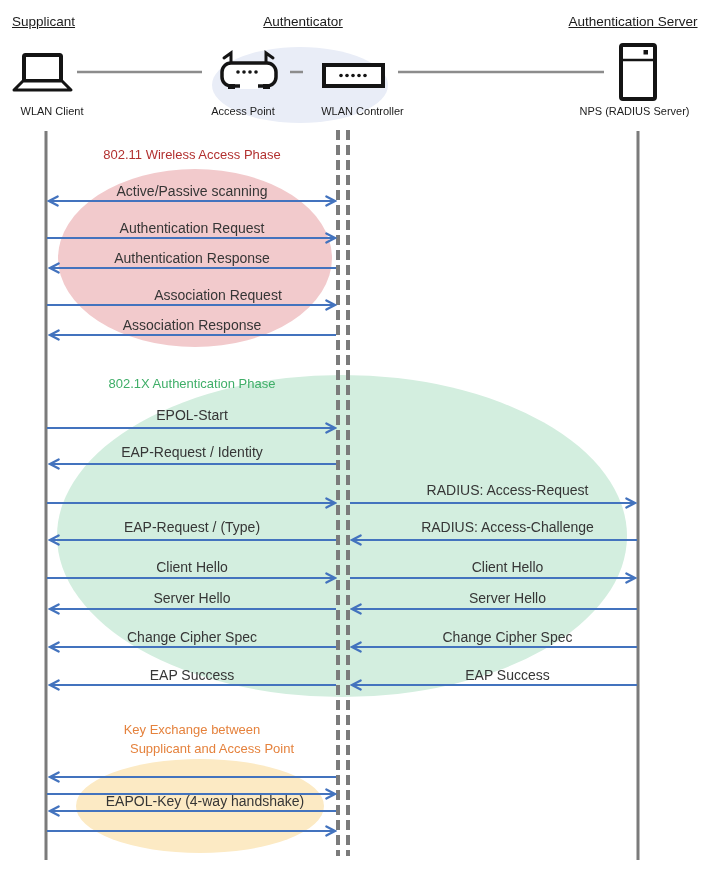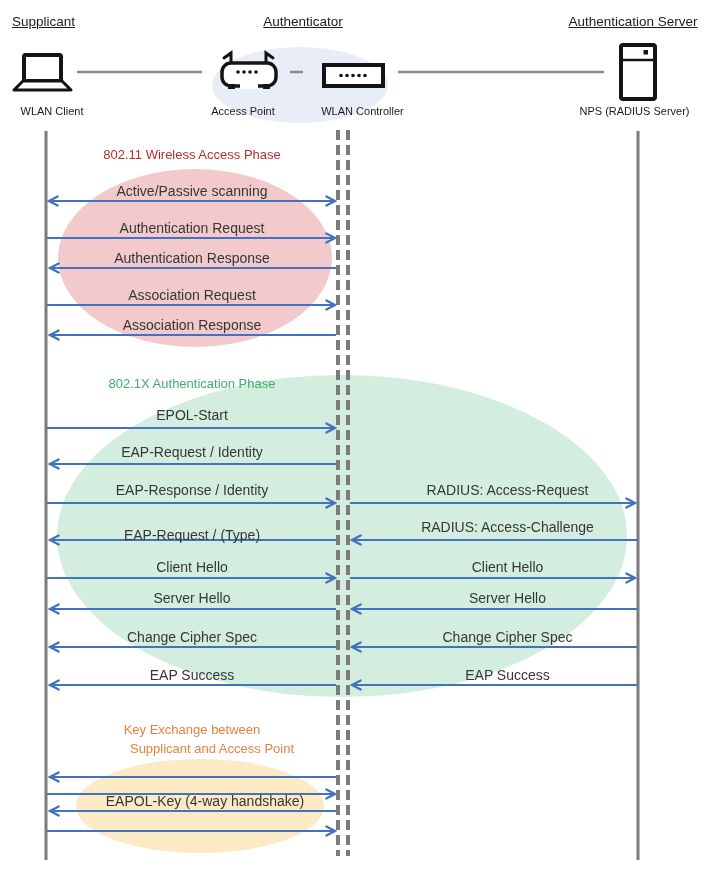--- a/index.html
+++ b/index.html
@@ -124,26 +124,25 @@
   <div class="lbl dev" style="left:562px; top:104px; width:145px;">NPS (RADIUS Server)</div>
 
   <div class="lbl phase phase1 band-left" style="top:147px;">802.11 Wireless Access Phase</div>
   <div class="lbl phase phase2 band-left" style="top:376px;">802.1X Authentication Phase</div>
   <div class="lbl phase phase3 band-left" style="top:722px;">Key Exchange between</div>
   <div class="lbl phase phase3 band-left" style="top:741px;padding-left:20px;">Supplicant and Access Point</div>
 
   <div class="lbl band-left" style="top:184px;">Active/Passive scanning</div>
   <div class="lbl band-left" style="top:221px;">Authentication Request</div>
   <div class="lbl band-left" style="top:251px;">Authentication Response</div>
-  <div class="lbl band-left" style="top:288px;">Association Request</div>
+  <div class="lbl band-left" style="top:288px;padding-left:26px;">Association Request</div>
   <div class="lbl band-left" style="top:318px;">Association Response</div>
   <div class="lbl band-left" style="top:408px;">EPOL-Start</div>
   <div class="lbl band-left" style="top:445px;">EAP-Request / Identity</div>
-  <div class="lbl band-left" style="top:483px;">EAP-Response / Identity</div>
-  <div class="lbl band-left" style="top:520px;margin-top:8px;">EAP-Request / (Type)</div>
+  <div class="lbl band-left" style="top:520px;">EAP-Request / (Type)</div>
   <div class="lbl band-left" style="top:560px;">Client Hello</div>
   <div class="lbl band-left" style="top:591px;">Server Hello</div>
   <div class="lbl band-left" style="top:630px;">Change Cipher Spec</div>
   <div class="lbl band-left" style="top:668px;">EAP Success</div>
   <div class="lbl" style="left:60px; top:794px; width:290px;">EAPOL-Key (4-way handshake)</div>
 
   <div class="lbl band-right" style="top:483px;">RADIUS: Access-Request</div>
   <div class="lbl band-right" style="top:520px;">RADIUS: Access-Challenge</div>
   <div class="lbl band-right" style="top:560px;">Client Hello</div>
   <div class="lbl band-right" style="top:591px;">Server Hello</div>

